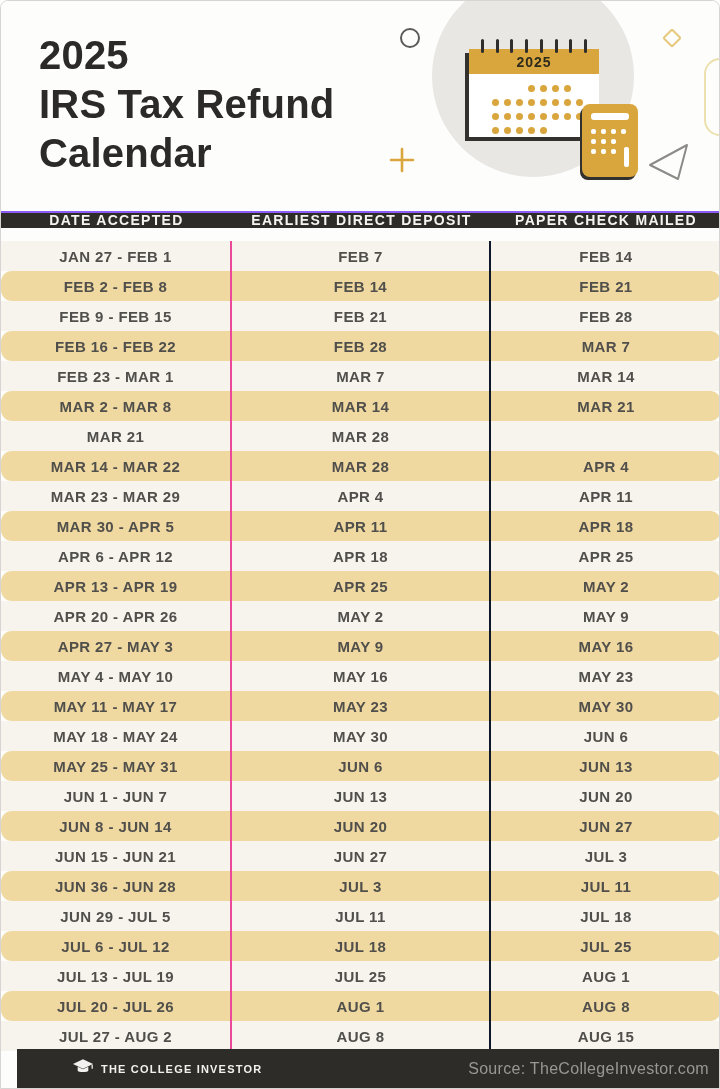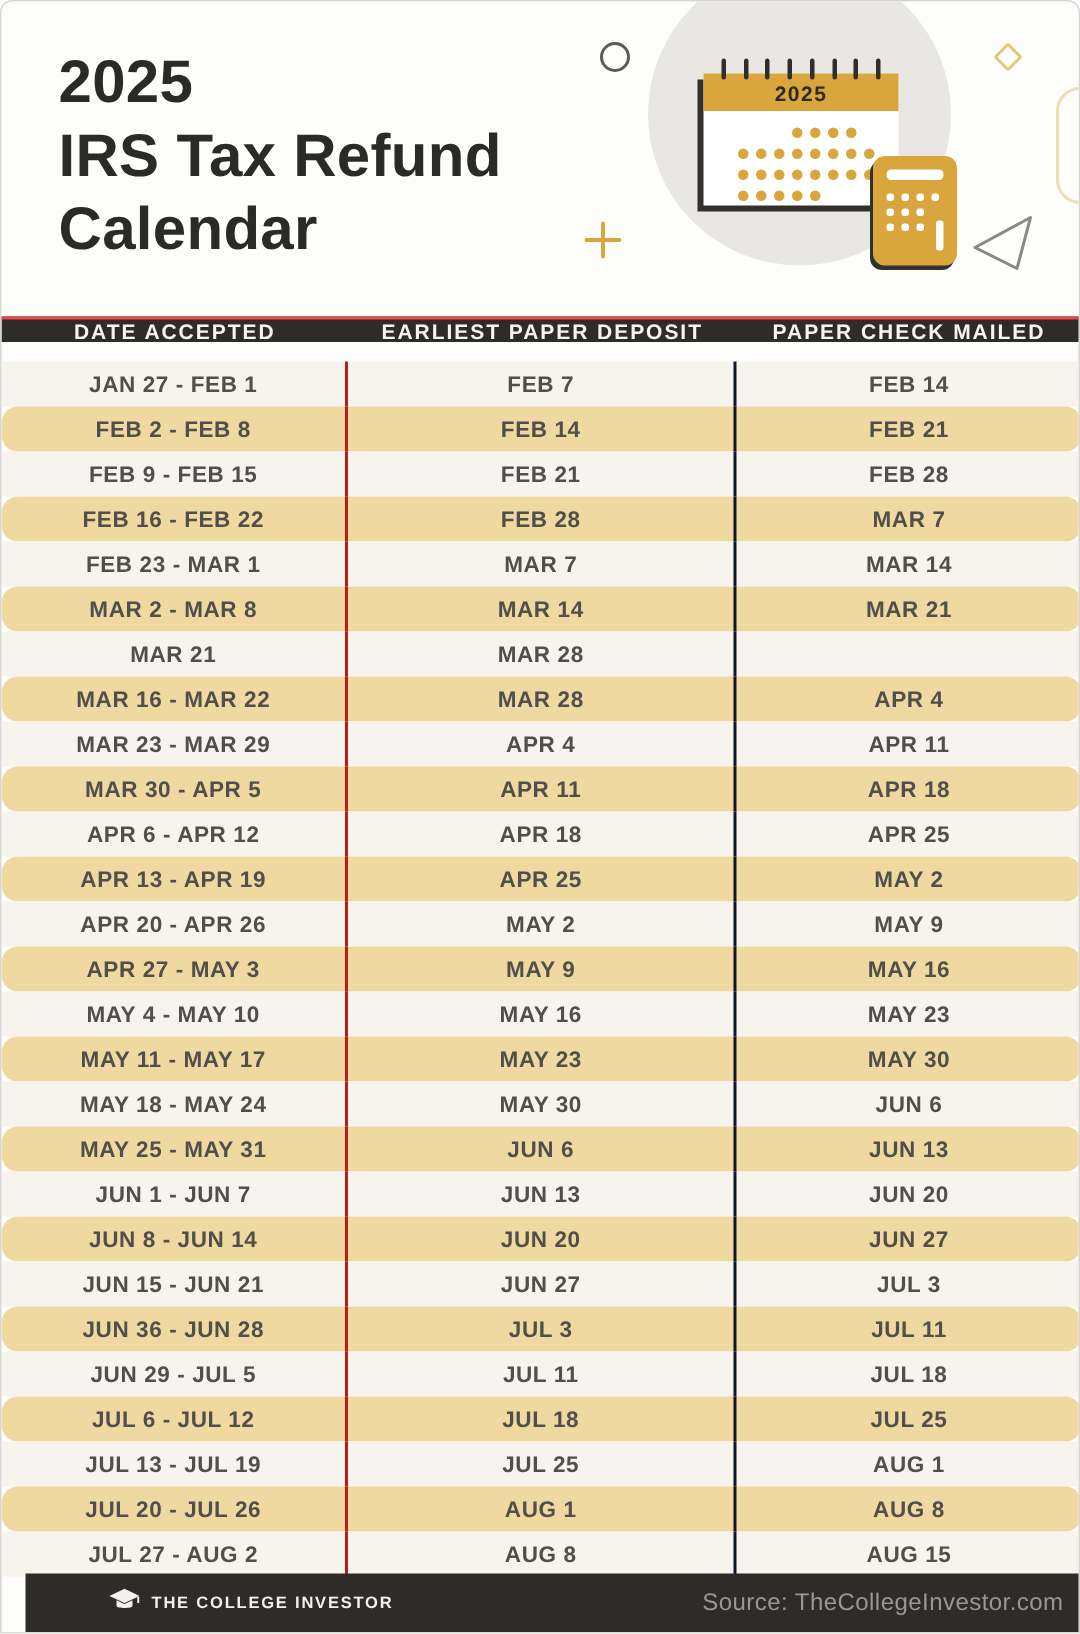--- a/index.html
+++ b/index.html
@@ -48,34 +48,34 @@
                  border:2px solid #5c5b58; border-radius:50%; }
   .deco-diamond { position:absolute; left:664px; top:30px; width:14px; height:14px;
                   border:2px solid #e5c87c; border-radius:2px; transform:rotate(45deg); }
   .deco-roundrect { position:absolute; left:703px; top:57px; width:70px; height:78px;
                     border:2px solid #ece0ae; border-radius:16px; background:transparent; }
   .deco-plus { position:absolute; left:388px; top:146px; }
   .deco-triangle { position:absolute; left:645px; top:140px; }
 
   
   .thead { position:absolute; top:210px; left:0; width:720px; height:17px;
-           background:#2e2c29; border-top:2px solid #ef4444; display:flex; }
+           background:#2e2c29; border-top:2px solid #8b5cf6; display:flex;align-items:flex-end; }
   .th { display:flex; align-items:center; justify-content:center;
         color:#f5f4f1; font-size:14px; font-weight:bold; letter-spacing:1.3px; }
   .th:nth-child(1) { width:231px; }
   .th:nth-child(2) { width:259px; }
   .th:nth-child(3) { width:230px; }
 
   .tbody { position:absolute; top:240px; left:0; width:720px; height:810px; }
   .row { display:flex; height:30px; }
   .row.cream { background:#f7f4ee; }
   .row.tan { background:#efd9a1;border-radius:11px; }
   .cell { display:flex; align-items:center; justify-content:center;
           font-size:15px; font-weight:bold; color:#514f4b; letter-spacing:0.4px; }
-  .cell:nth-child(1) { width:231px; border-right:2px solid #b91c1c; }
+  .cell:nth-child(1) { width:231px; border-right:2px solid #ec4899; }
   .cell:nth-child(2) { width:259px; border-right:2px solid #0f172a; }
   .cell:nth-child(3) { width:230px; }
 
   
   .footer { position:absolute; bottom:0; left:16px; width:720px; height:39px;
             background:#2e2c29; display:flex; align-items:center; }
   .brand { display:flex; align-items:center; gap:7px; margin-left:55px; }
   .brand-label { color:#f2f1ef; font-size:11px; font-weight:bold; letter-spacing:1.2px; }
   .source { margin-left:auto; margin-right:28px; color:#999793; font-size:16px;
             letter-spacing:0.3px; }
@@ -257,21 +257,21 @@
 
     <div class="title">
       <div>2025</div>
       <div>IRS Tax Refund</div>
       <div>Calendar</div>
     </div>
   </div>
 
   <div class="thead">
     <div class="th">DATE ACCEPTED</div>
-    <div class="th">EARLIEST PAPER DEPOSIT</div>
+    <div class="th">EARLIEST DIRECT DEPOSIT</div>
     <div class="th">PAPER CHECK MAILED</div>
   </div>
 
   <div class="tbody">
       <div class="row cream">
     <div class="cell">JAN 27 - FEB 1</div>
     <div class="cell">FEB 7</div>
     <div class="cell">FEB 14</div>
   </div>
       <div class="row tan">
@@ -297,21 +297,21 @@
       <div class="row tan">
     <div class="cell">MAR 2 - MAR 8</div>
     <div class="cell">MAR 14</div>
     <div class="cell">MAR 21</div>
   </div>
       <div class="row cream">
     <div class="cell">MAR 21</div>
     <div class="cell">MAR 28</div>
   </div>
       <div class="row tan">
-    <div class="cell">MAR 16 - MAR 22</div>
+    <div class="cell">MAR 14 - MAR 22</div>
     <div class="cell">MAR 28</div>
     <div class="cell">APR 4</div>
   </div>
       <div class="row cream">
     <div class="cell">MAR 23 - MAR 29</div>
     <div class="cell">APR 4</div>
     <div class="cell">APR 11</div>
   </div>
       <div class="row tan">
     <div class="cell">MAR 30 - APR 5</div>

